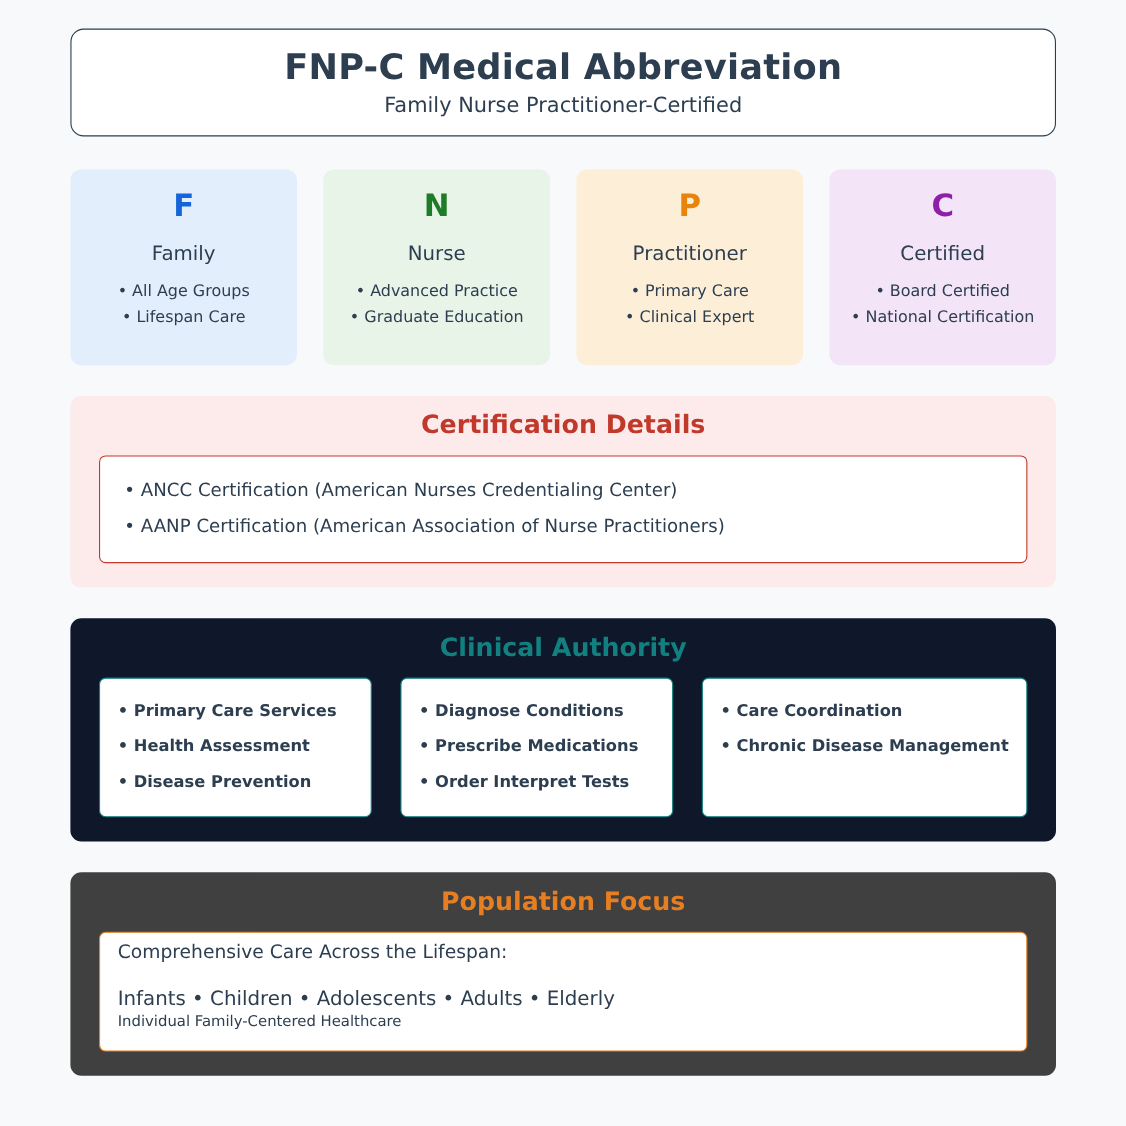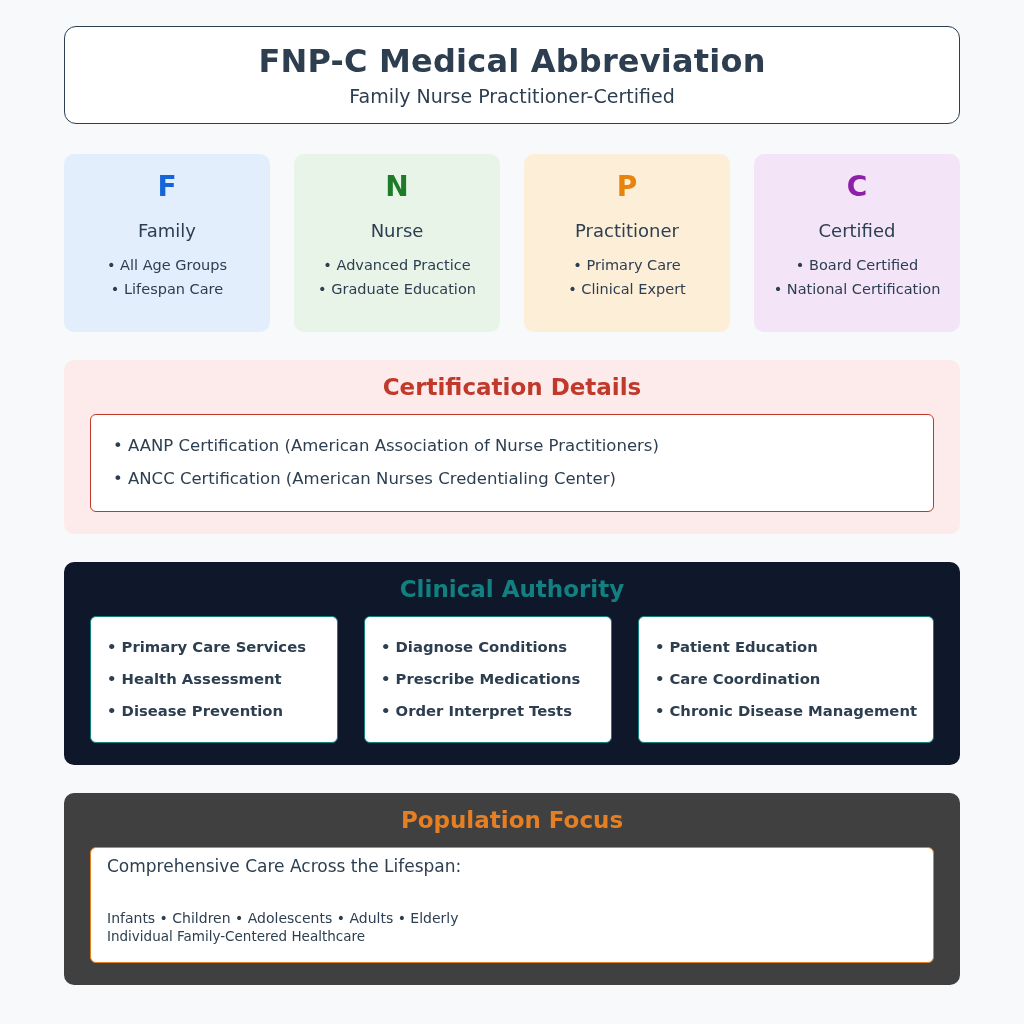--- a/index.html
+++ b/index.html
@@ -133,23 +133,23 @@
   .pop-box {
     border: 1px solid #e67e22;
     padding: 8px 16px 18px 16px;
     text-align: left;
   }
   .pop-lead {
     font-size: 17px;
     color: #2c3e50;
   }
   .pop-groups {
-    font-size: 14px;
-    color: #2c3e50;
-    margin-top: 34px;
+    font-size: 18px;
+    color: #2c3e50;
+    margin-top: 22px;
   }
   .pop-note {
     font-size: 13.5px;
     color: #2c3e50;
     margin-top: 2px;
   }
 </style>
 </head>
 <body>
 
@@ -196,43 +196,42 @@
         <div class="letter-item">• Board Certified</div>
         <div class="letter-item">• National Certification</div>
       </div>
     </div>
 
   </div>
 
   <div class="panel cert-panel">
     <div class="panel-title cert-title">Certification Details</div>
     <div class="inner-box cert-box">
+      <div class="cert-item">• ANCC Certification (American Nurses Credentialing Center)</div>
       <div class="cert-item">• AANP Certification (American Association of Nurse Practitioners)</div>
-      <div class="cert-item">• ANCC Certification (American Nurses Credentialing Center)</div>
     </div>
   </div>
 
   <div class="panel clin-panel">
     <div class="panel-title clin-title">Clinical Authority</div>
     <div class="clin-cols">
 
       <div class="inner-box clin-box">
         <div class="clin-item">• Primary Care Services</div>
         <div class="clin-item">• Health Assessment</div>
         <div class="clin-item">• Disease Prevention</div>
       </div>
 
       <div class="inner-box clin-box">
         <div class="clin-item">• Diagnose Conditions</div>
         <div class="clin-item">• Prescribe Medications</div>
         <div class="clin-item">• Order Interpret Tests</div>
       </div>
 
       <div class="inner-box clin-box">
-        <div class="clin-item">• Patient Education</div>
         <div class="clin-item">• Care Coordination</div>
         <div class="clin-item">• Chronic Disease Management</div>
       </div>
 
     </div>
   </div>
 
   <div class="panel pop-panel">
     <div class="panel-title pop-title">Population Focus</div>
     <div class="inner-box pop-box">

